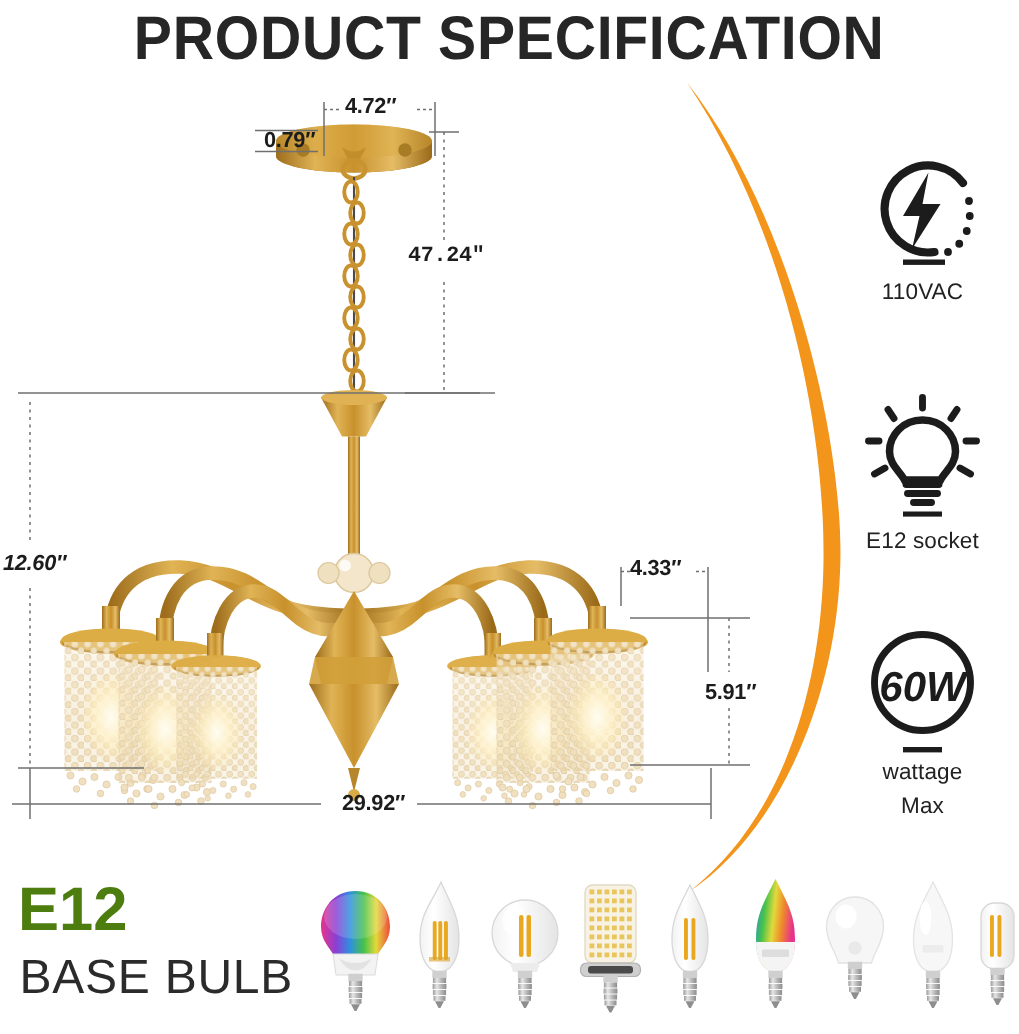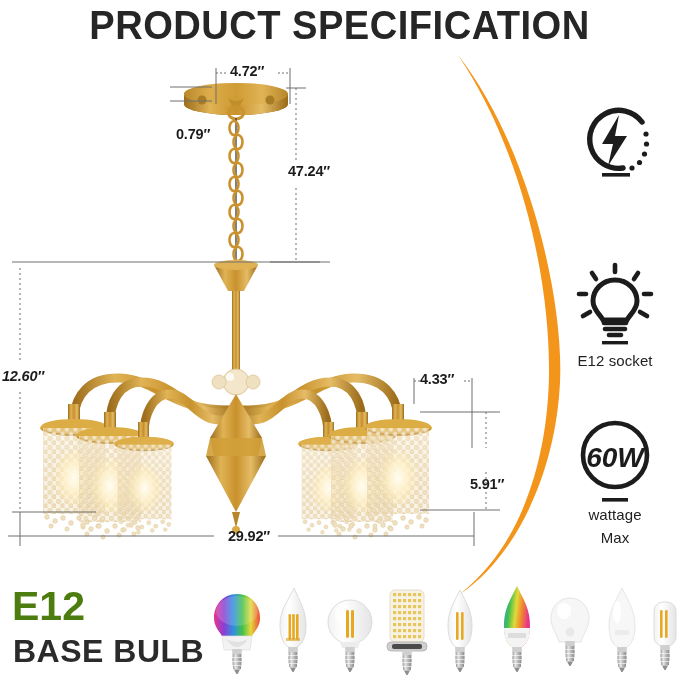--- a/index.html
+++ b/index.html
@@ -36,25 +36,25 @@
   .dimlabel{
     position:absolute;
     font-size:14.5px;
     font-weight:bold;
     color:#1c1c1c;
     white-space:nowrap;
     letter-spacing:-0.2px;
     text-align:center;
   }
   #dim-472{left:230px;top:63px;}
-  #dim-079{left:176px;top:86px;margin-top:40px;}
-  #dim-4724{left:288px;top:163px;}
+  #dim-079{left:176px;top:86px;}
+  #dim-4724{left:272px;top:163px;font-family:Liberation Mono, monospace;}
   #dim-1260{left:2px;top:368px;font-style:italic;}
   #dim-433{left:420px;top:371px;}
-  #dim-591{left:470px;top:476px;}
+  #dim-591{left:470px;top:454px;}
   #dim-2992{left:228px;top:528px;}
 
   #dimlines{position:absolute;left:0;top:0;width:679px;height:580px;}
 
   
   .spec{position:absolute;width:128px;text-align:center;}
   #spec-voltage{left:551px;top:100px;}
   #spec-socket{left:551px;top:262px;}
   #spec-wattage{left:551px;top:418px;}
   .spec-glyph{display:block;margin:0 auto;}
@@ -66,21 +66,21 @@
     margin-top:6px;
     letter-spacing:0.1px;
   }
   #e12-head{
     position:absolute;left:12px;top:586px;
     font-size:41px;font-weight:bold;letter-spacing:0px;color:#4d7c0f;
     line-height:1;
   }
   #e12-sub{
     position:absolute;left:13px;top:635px;
-    font-size:32px;font-weight:bold;letter-spacing:0.5px;color:#2b2b2b;
+    font-size:32px;font-weight:normal;letter-spacing:0.5px;color:#2b2b2b;
     line-height:1;
   }
   #bulbrow{position:absolute;left:212px;top:580px;width:467px;height:109px;}
 </style>
 </head>
 <body>
 
 <div class="stage">
 
   <div id="title">PRODUCT SPECIFICATION</div>
@@ -289,20 +289,21 @@
     <svg class="spec-glyph" width="78" height="80" viewBox="0 0 78 80">
       <path d="M66 22 A29 29 0 1 0 47 68" fill="none" stroke="#1c1c1c" stroke-width="5.4" stroke-linecap="round"></path>
       <circle cx="56" cy="68" r="2.6" fill="#1c1c1c"></circle>
       <circle cx="63.5" cy="62.5" r="2.6" fill="#1c1c1c"></circle>
       <circle cx="68.5" cy="54" r="2.6" fill="#1c1c1c"></circle>
       <circle cx="70.5" cy="44" r="2.6" fill="#1c1c1c"></circle>
       <circle cx="70" cy="34" r="2.6" fill="#1c1c1c"></circle>
       <path d="M43 15 L26 44 L37 44 L32 66 L51 36 L39 36 Z" fill="#1c1c1c"></path>
       <rect x="26" y="73" width="28" height="3.6" fill="#1c1c1c"></rect>
     </svg>
+    <div class="spec-label">110VAC</div>
   </div>
 
   <div class="spec" id="spec-socket">
     <svg class="spec-glyph" width="82" height="84" viewBox="0 0 82 84">
       <path d="M41 18 C 28 18, 19 28, 19 39 C 19 48, 26 52, 29 58 L53 58 C 56 52, 63 48, 63 39 C 63 28, 54 18, 41 18 Z" fill="none" stroke="#1c1c1c" stroke-width="5"></path>
       <g stroke="#1c1c1c" stroke-width="4.6" stroke-linecap="round">
         <line x1="30" y1="61" x2="52" y2="61"></line>
         <line x1="31" y1="67" x2="51" y2="67"></line>
         <line x1="35" y1="73" x2="47" y2="73"></line>
       </g>

